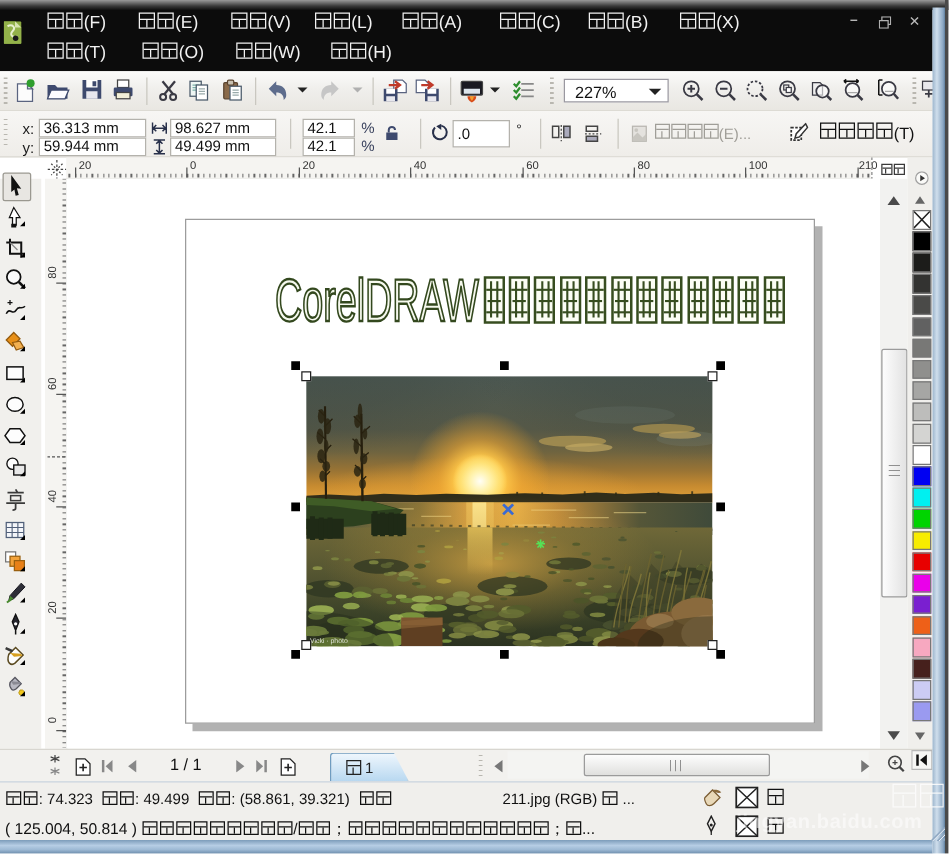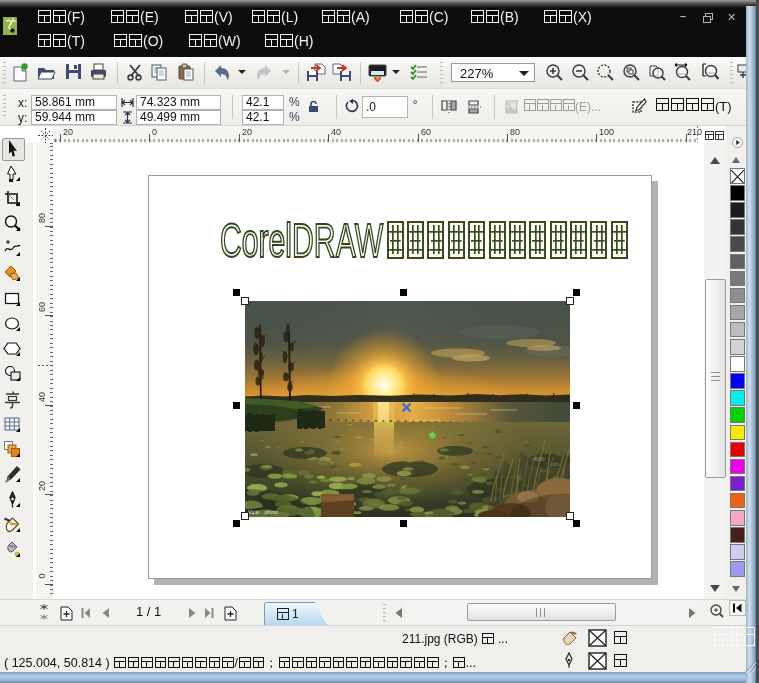--- a/index.html
+++ b/index.html
@@ -245,29 +245,29 @@
  <div class="dotsep" style="left:730px;top:5px;height:22px"></div>
  <svg class="abs" style="left:737px;top:6px" width="12" height="19" viewBox="0 0 12 19">
         <rect x="1" y="2" width="10" height="7" fill="#e8e8ec" stroke="#3a3a44"></rect>
         <path d="M6 9 v6 M3 12 h6" stroke="#3a3a44" stroke-width="1.4"></path>
       </svg>
 </div>
 <div class="abs" id="propbar">
  <div class="dotsep" style="left:3px;top:6px;height:24px"></div>
  <span class="abs" style="left:18px;top:7px">x:</span>
  <span class="abs" style="left:18px;top:22px">y:</span>
- <div class="fld" style="left:31px;top:6px;width:86px;height:15px;box-sizing:border-box">58.861 mm</div>
+ <div class="fld" style="left:31px;top:6px;width:86px;height:15px;box-sizing:border-box">36.313 mm</div>
  <div class="fld" style="left:31px;top:21px;width:86px;height:15px;box-sizing:border-box">59.944 mm</div>
  <svg class="abs" style="left:121px;top:8px" width="13" height="11" viewBox="0 0 13 11">
         <path d="M1 1 v9 M12 1 v9 M1 5.5 h11 M4 3 L1.5 5.5 L4 8 M9 3 L11.5 5.5 L9 8" stroke="#28304a" stroke-width="1.2" fill="none"></path>
       </svg>
  <svg class="abs" style="left:122px;top:22px" width="11" height="13" viewBox="0 0 11 13">
         <path d="M1 1 h9 M1 12 h9 M5.5 1 v11 M3 4 L5.5 1.5 L8 4 M3 9 L5.5 11.5 L8 9" stroke="#28304a" stroke-width="1.2" fill="none"></path>
       </svg>
- <div class="fld" style="left:136px;top:6px;width:85px;height:15px;box-sizing:border-box">74.323 mm</div>
+ <div class="fld" style="left:136px;top:6px;width:85px;height:15px;box-sizing:border-box">98.627 mm</div>
  <div class="fld" style="left:136px;top:21px;width:85px;height:15px;box-sizing:border-box">49.499 mm</div>
  <div class="sep" style="left:232px;top:6px;height:24px"></div>
  <div class="fld" style="left:242px;top:6px;width:42px;height:15px;box-sizing:border-box">42.1</div>
  <div class="fld" style="left:242px;top:21px;width:42px;height:15px;box-sizing:border-box">42.1</div>
  <span class="abs" style="left:289px;top:6px;color:#3a425e">%</span>
  <span class="abs" style="left:289px;top:21px;color:#3a425e">%</span>
  <svg class="abs" style="left:308px;top:11px" width="12" height="13" viewBox="0 0 12 13">
         <rect x="1" y="6" width="9" height="6" fill="#3e4a6e"></rect>
         <path d="M3 6 V4 a2.5 2.5 0 0 1 5 0" fill="none" stroke="#3e4a6e" stroke-width="1.6"></path>
       </svg>
@@ -898,20 +898,21 @@
         <path d="M6 8 h4 M8 6 v4" stroke="#444"></path>
         <path d="M11.5 11.5 L15 15" stroke="#444" stroke-width="1.8"></path>
       </svg>
  <svg class="abs" style="left:729px;top:0px" width="17" height="16" viewBox="0 0 17 16">
         <rect x="0.5" y="0.5" width="16" height="15" fill="#f6f6f4" stroke="#b8b8b8"></rect>
         <path d="M5 3.5 V12.5" stroke="#111" stroke-width="2"></path>
         <path d="M12.5 3.5 L7 8 L12.5 12.5 Z" fill="#111"></path>
       </svg>
 </div>
 <div class="abs" id="statusbar">
+ <span class="st" style="left:4px;top:6px"><span class="h"></span><span class="h"></span>: 74.323&nbsp;&nbsp;<span class="h"></span><span class="h"></span>: 49.499&nbsp;&nbsp;<span class="h"></span><span class="h"></span>: (58.861, 39.321)&nbsp;&nbsp;<span class="h"></span><span class="h"></span></span>
  <span class="st" style="left:402px;top:6px">211.jpg (RGB) <span class="h"></span> ...</span>
  <svg class="abs" style="left:561px;top:4px" width="18" height="16" viewBox="0 0 18 16">
         <path d="M3 8 L9 2 L15 8 C15 8 12 11 10 13 C8 15 5 15 4 13 C3 11 2 9 3 8 Z" fill="#e8d8b8" stroke="#7a5c33"></path>
         <path d="M9 2 C9 2 14 1 16 4 C14 5 11 4 9 2" fill="#8a6a3d"></path>
       </svg>
  <svg class="abs" style="left:588px;top:3px" width="19" height="18" viewBox="0 0 19 18">
         <rect x="1" y="1" width="17" height="16" fill="#fff" stroke="#222" stroke-width="1.4"></rect>
         <path d="M1 1 L18 17 M18 1 L1 17" stroke="#222" stroke-width="1.2"></path>
       </svg>
  <span class="st" style="left:613px;top:4px;font-size:14px"><span class="h" style="width:13px;height:13px"></span></span>
@@ -921,20 +922,21 @@
         <circle cx="6" cy="8" r="1.2" fill="#222"></circle>
         <path d="M6 13 V16" stroke="#222"></path>
       </svg>
  <svg class="abs" style="left:588px;top:26px" width="19" height="18" viewBox="0 0 19 18">
         <rect x="1" y="1" width="17" height="16" fill="#fff" stroke="#222" stroke-width="1.4"></rect>
         <path d="M1 1 L18 17 M18 1 L1 17" stroke="#222" stroke-width="1.2"></path>
       </svg>
  <span class="st" style="left:613px;top:27px;font-size:14px"><span class="h" style="width:13px;height:13px"></span></span>
 </div>
 <div class="wm" style="left:712px;top:627px;z-index:5;color:rgba(252,252,252,.88)"><span class="h" style="width:19px;height:19px;margin:0 1.5px"></span><span class="h" style="width:19px;height:19px;margin:0 1.5px"></span></div>
+<div class="wm" style="left:589px;top:649px;font-size:16px;color:rgba(255,255,255,.5);z-index:5;letter-spacing:.5px">jingyan.baidu.com</div>
 <svg class="abs" style="left:38px;top:603px;z-index:2" width="12" height="19" viewBox="0 0 12 19">
       <g stroke="#444" stroke-width="1">
         <path d="M6 1 v6 M2.5 2.5 l7 3 M9.5 2.5 l-7 3"></path>
         <path d="M6 11 v6 M2.5 12.5 l7 3 M9.5 12.5 l-7 3" stroke="#888"></path>
       </g>
     </svg>
 <svg class="abs" style="left:742px;top:660px;z-index:6" width="14" height="13" viewBox="0 0 14 13">
       <g stroke="#8fa8c2" stroke-width="1.6">
         <path d="M3 13 L14 2"></path>
         <path d="M8 13 L14 7"></path>

